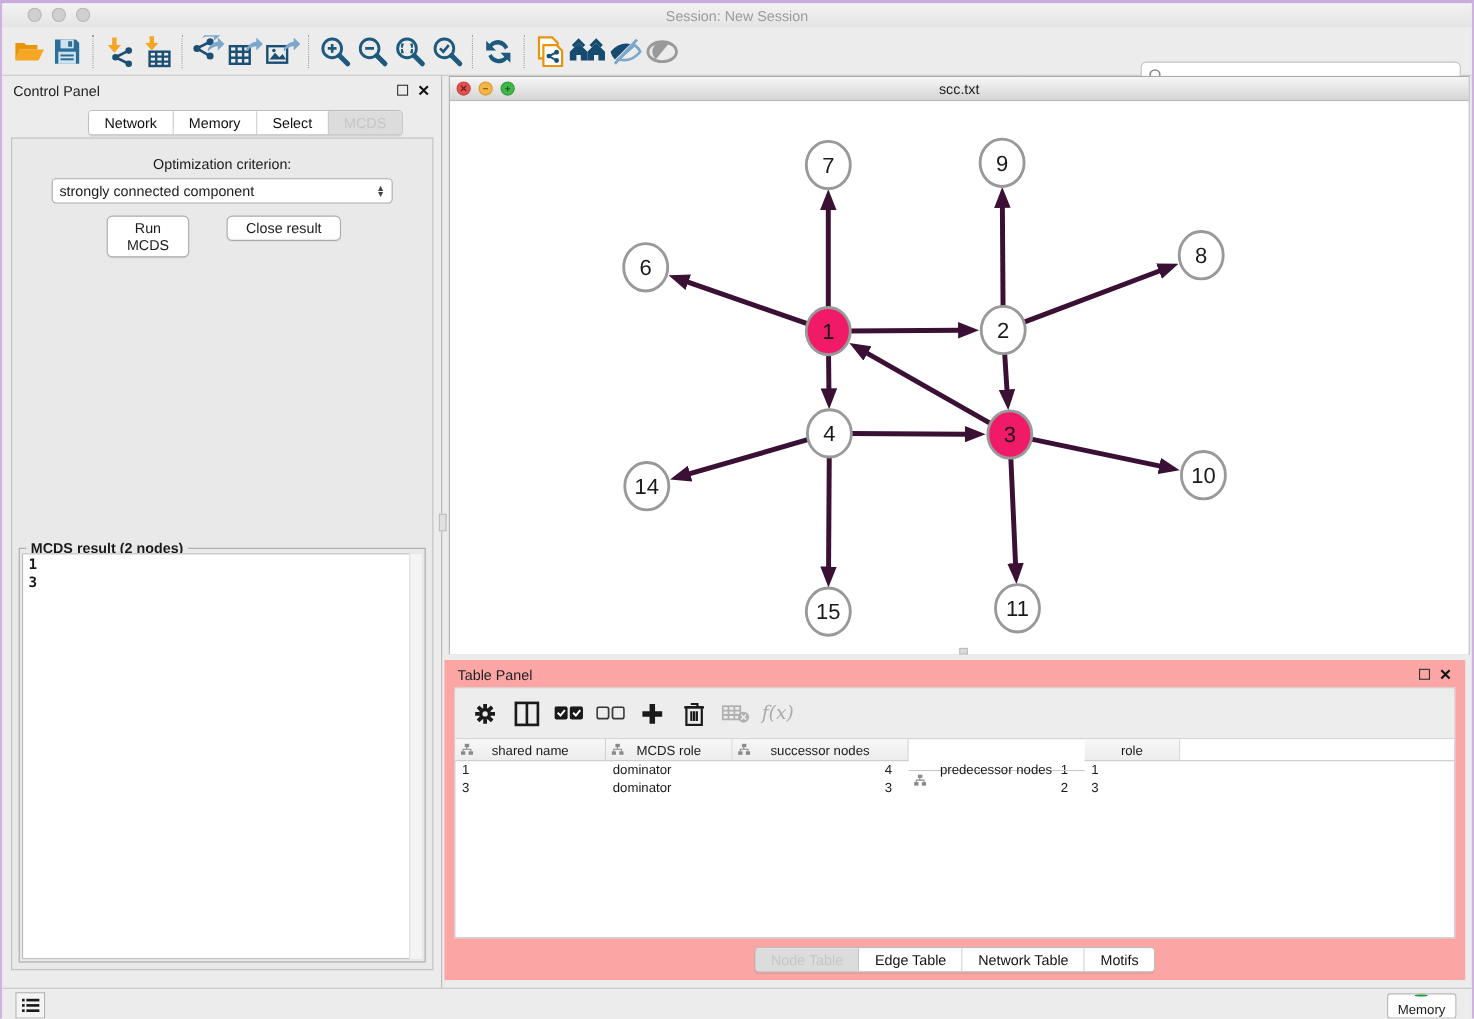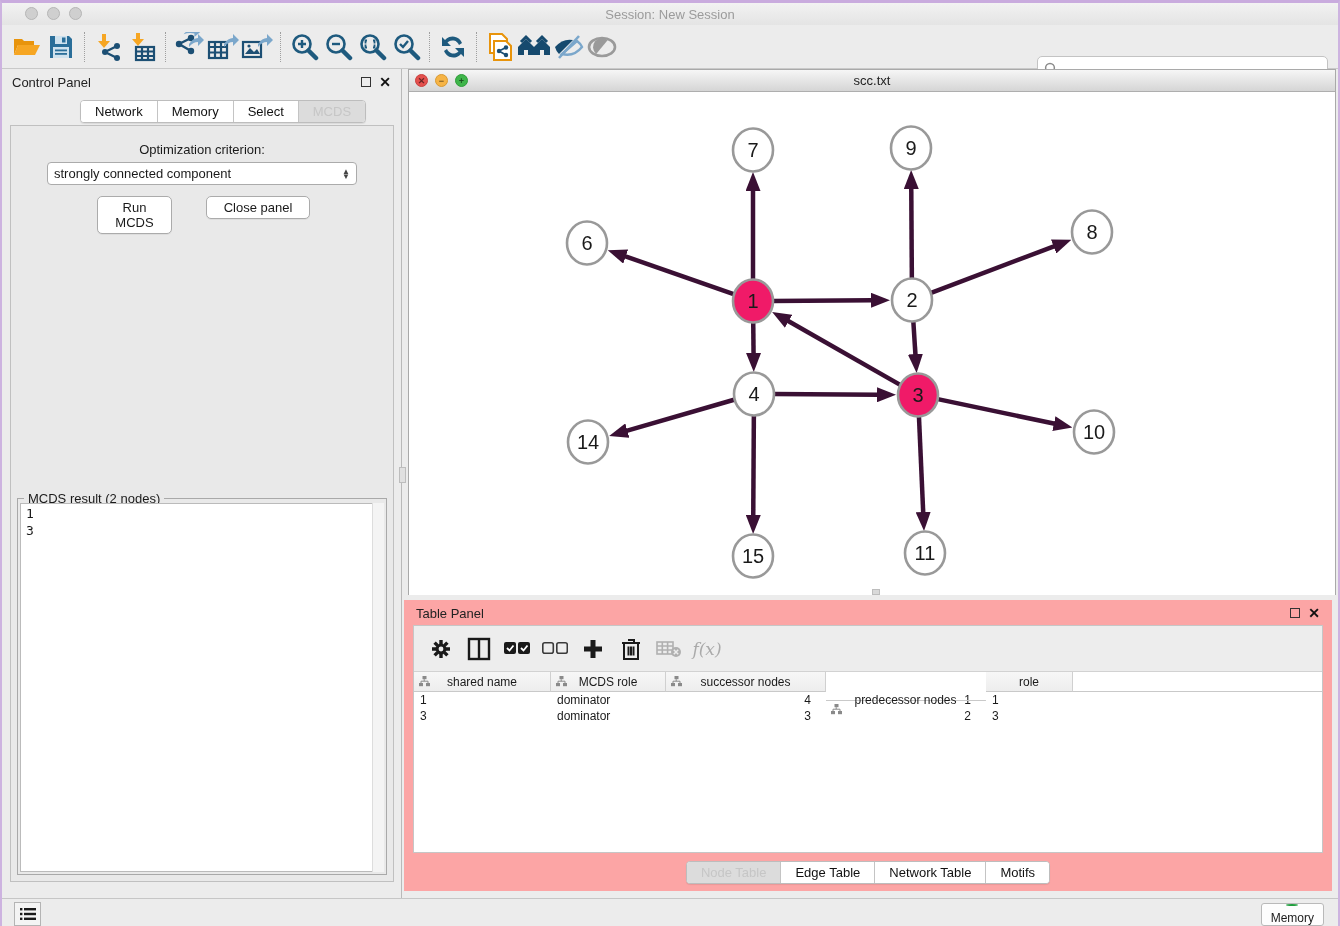--- a/index.html
+++ b/index.html
@@ -41,21 +41,21 @@
   .seg-tab.sel { background:#dcdcdc; color:#c6c6c6; }
 
   .cp-body { left:8px; top:56px; width:384px; height:757px; border:1px solid #c0c0c0; background:#e9e9e9; position:absolute; }
   .opt-label { width:100%; text-align:center; top:16px; font-size:13px; position:absolute; }
   .dropdown { left:36px; top:36px; width:310px; height:23px; background:#fff; border:1px solid #ababab; border-radius:4px;
               display:flex; align-items:center; padding:0 6px; font-size:13px; position:absolute; cursor:pointer; }
   .dd-stepper { margin-left:auto; font-size:8px; line-height:5px; color:#444; text-align:center; }
   .btn { background:#fff; border:1px solid #ababab; border-radius:5px; font-size:13px; padding:3px 14px;
          position:absolute; text-align:center; cursor:pointer; box-shadow:0 1px 0 rgba(0,0,0,.05); }
 
-  .groupbox { left:6px; top:372px; width:370px; height:377px; border:1px solid #a9a9a9; position:absolute; }
+  .groupbox { left:6px; top:372px; width:370px; height:377px; border:1px solid #a9a9a9; position:absolute;font-weight:bold; }
   .groupbox-label { position:absolute; top:-8px; left:6px; background:#e9e9e9; padding:0 4px; font-size:13px; }
   .result-area { position:absolute; left:2px; top:4px; right:2px; bottom:2px; background:#fff; border:1px solid #bbb;
                  font-size:13px; line-height:17px; padding:1px 5px; white-space:pre; overflow:hidden; }
   .result-scroll { position:absolute; right:2px; top:4px; width:12px; bottom:2px; background:#f4f4f4; border-left:1px solid #ddd; }
 
   
   .net-window { left:406px; top:66px; width:928px; height:526px; border:1px solid #a9a9a9; background:#fff; }
   .net-titlebar { height:22px; background:linear-gradient(#f6f6f6,#d5d5d5); border-bottom:1px solid #aeaeae;
                   display:flex; align-items:center; padding:0 6px; position:relative; }
   .tl { width:13px; height:13px; border-radius:50%; margin-right:7px; display:flex; align-items:center; justify-content:center;
@@ -260,21 +260,21 @@
     <span class="seg-tab">Select</span>
     <span class="seg-tab sel">MCDS</span>
   </div>
   <div class="cp-body">
     <div class="opt-label">Optimization criterion:</div>
     <div class="dropdown">
       <span>strongly connected component</span>
       <span class="dd-stepper">▲<br>▼</span>
     </div>
     <div class="btn" style="left:86px; top:70px; width:75px">Run MCDS</div>
-    <div class="btn" style="left:195px; top:70px; width:104px">Close panel</div>
+    <div class="btn" style="left:195px; top:70px; width:104px">Close result</div>
     <div class="groupbox">
       <span class="groupbox-label">MCDS result (2 nodes)</span>
       <pre class="result-area" id="result-area">1
 3</pre>
       <div class="result-scroll"></div>
     </div>
   </div>
 </div>
 
 <div class="split-grip abs"></div>

